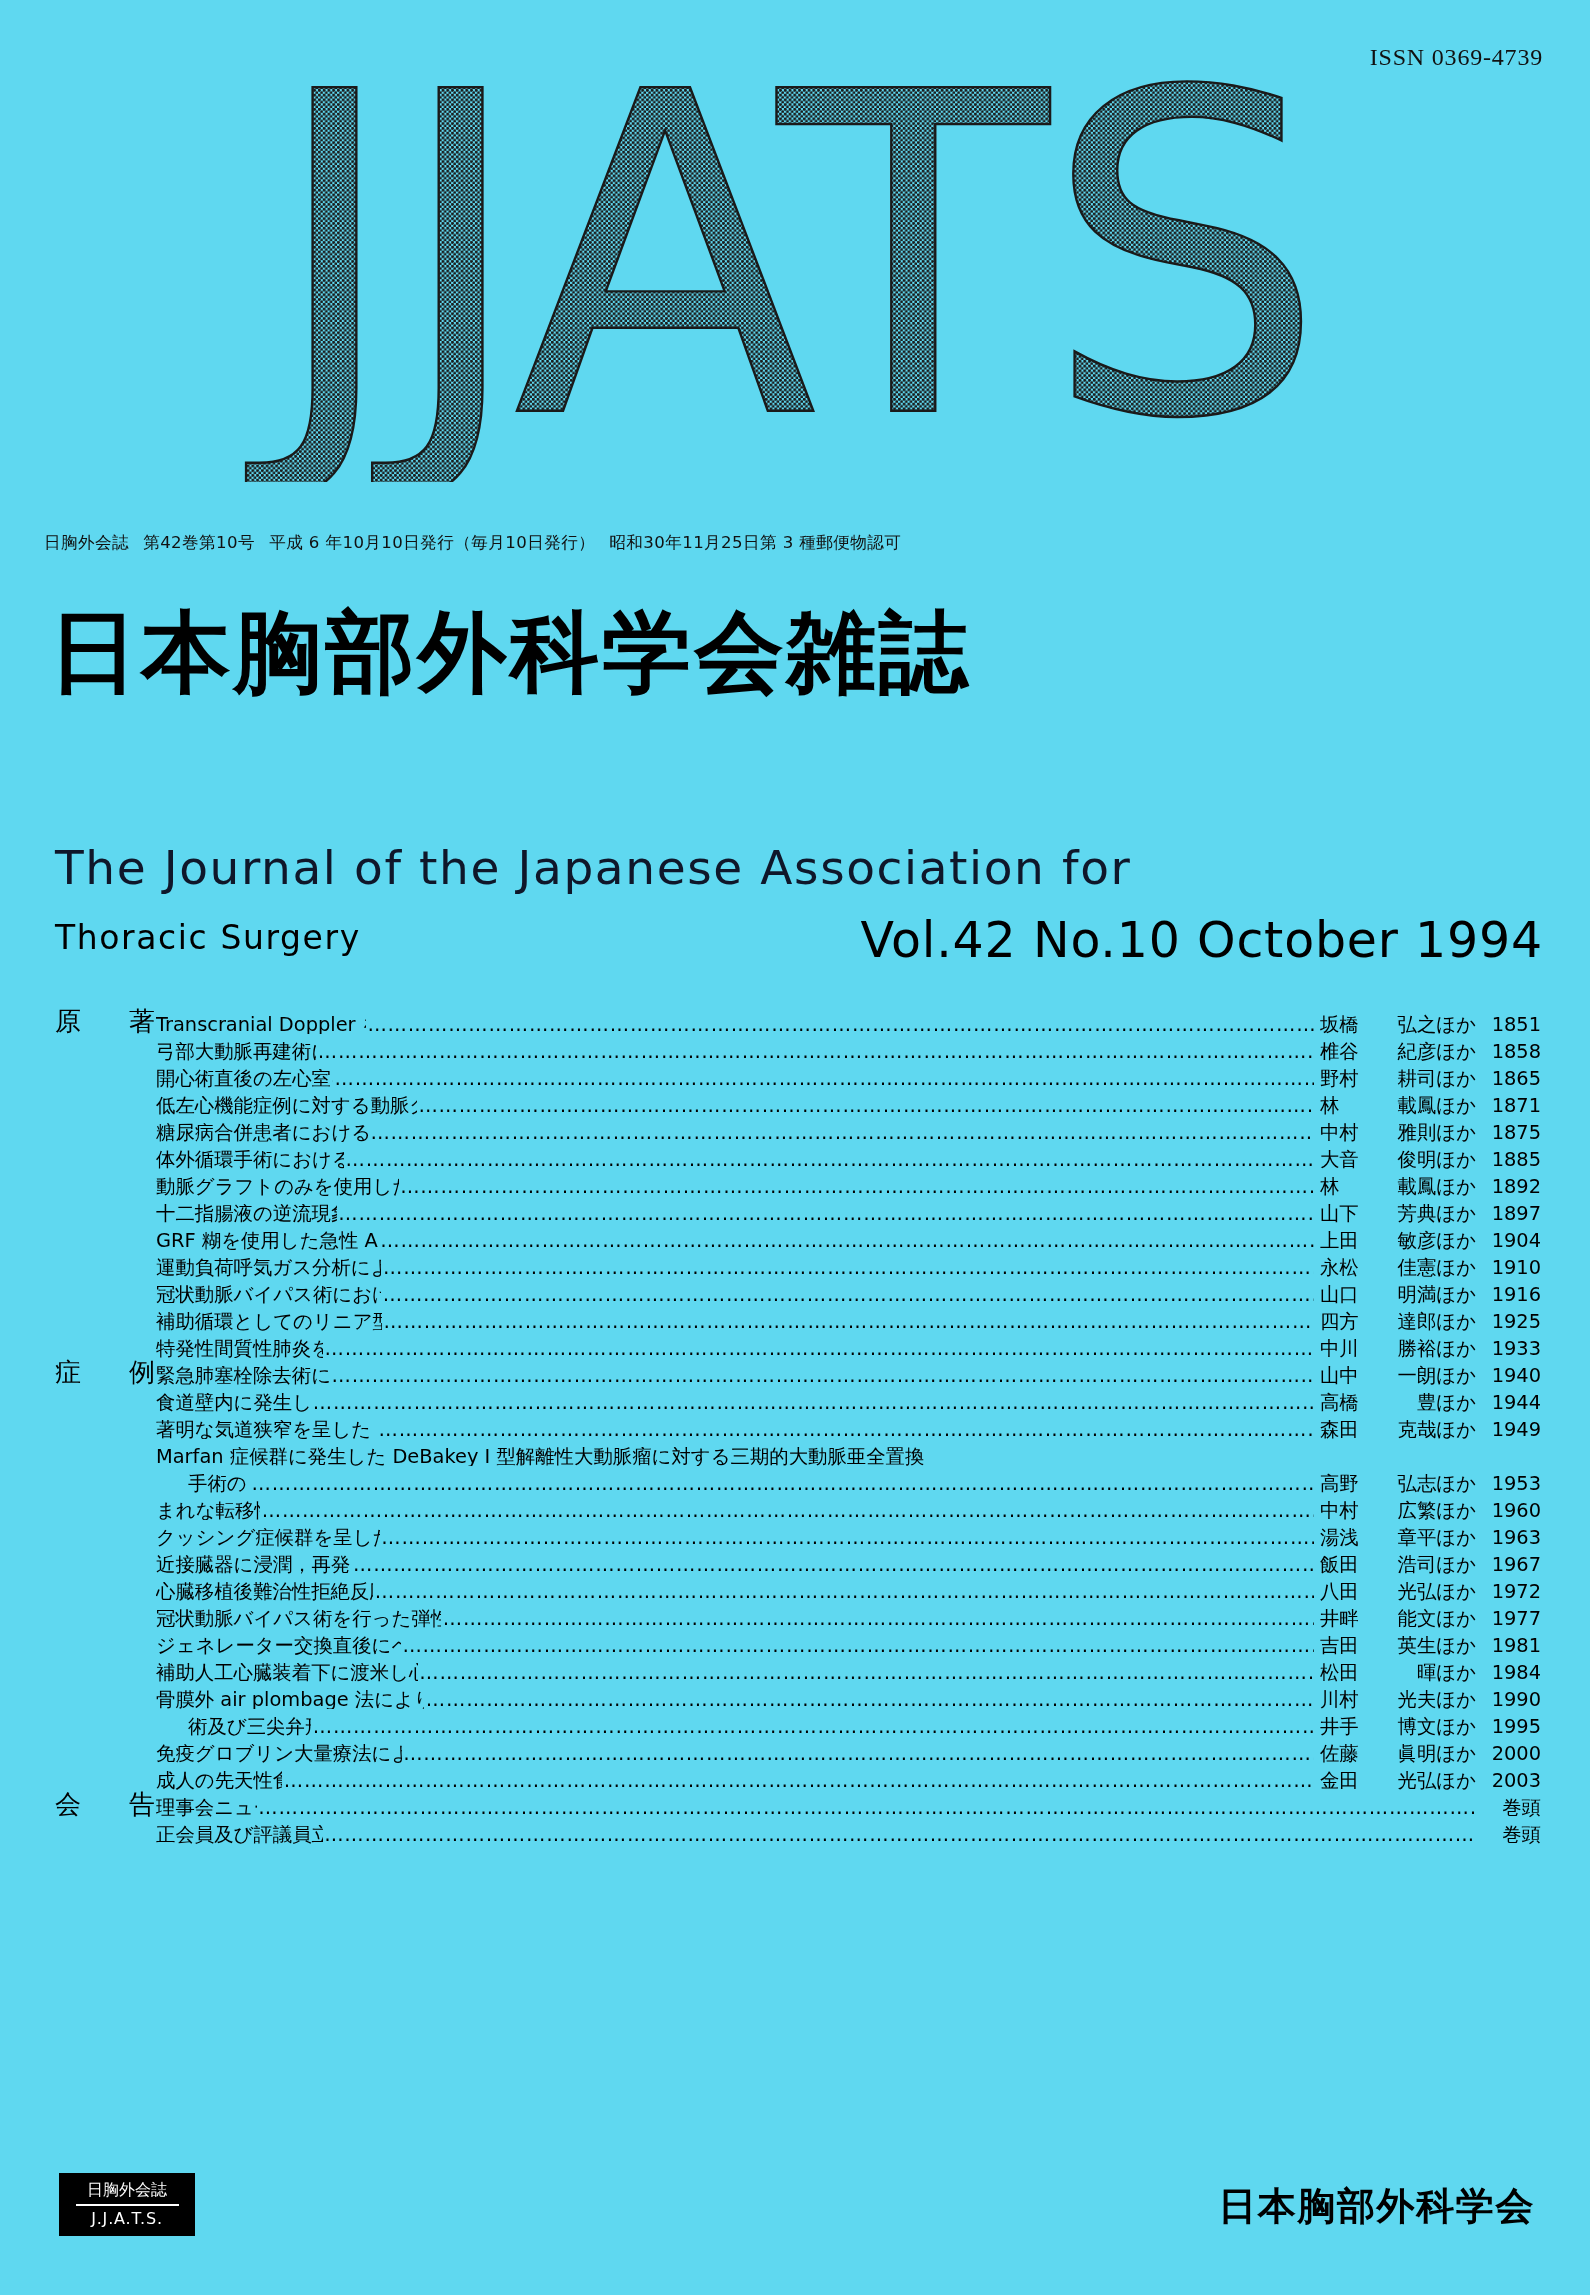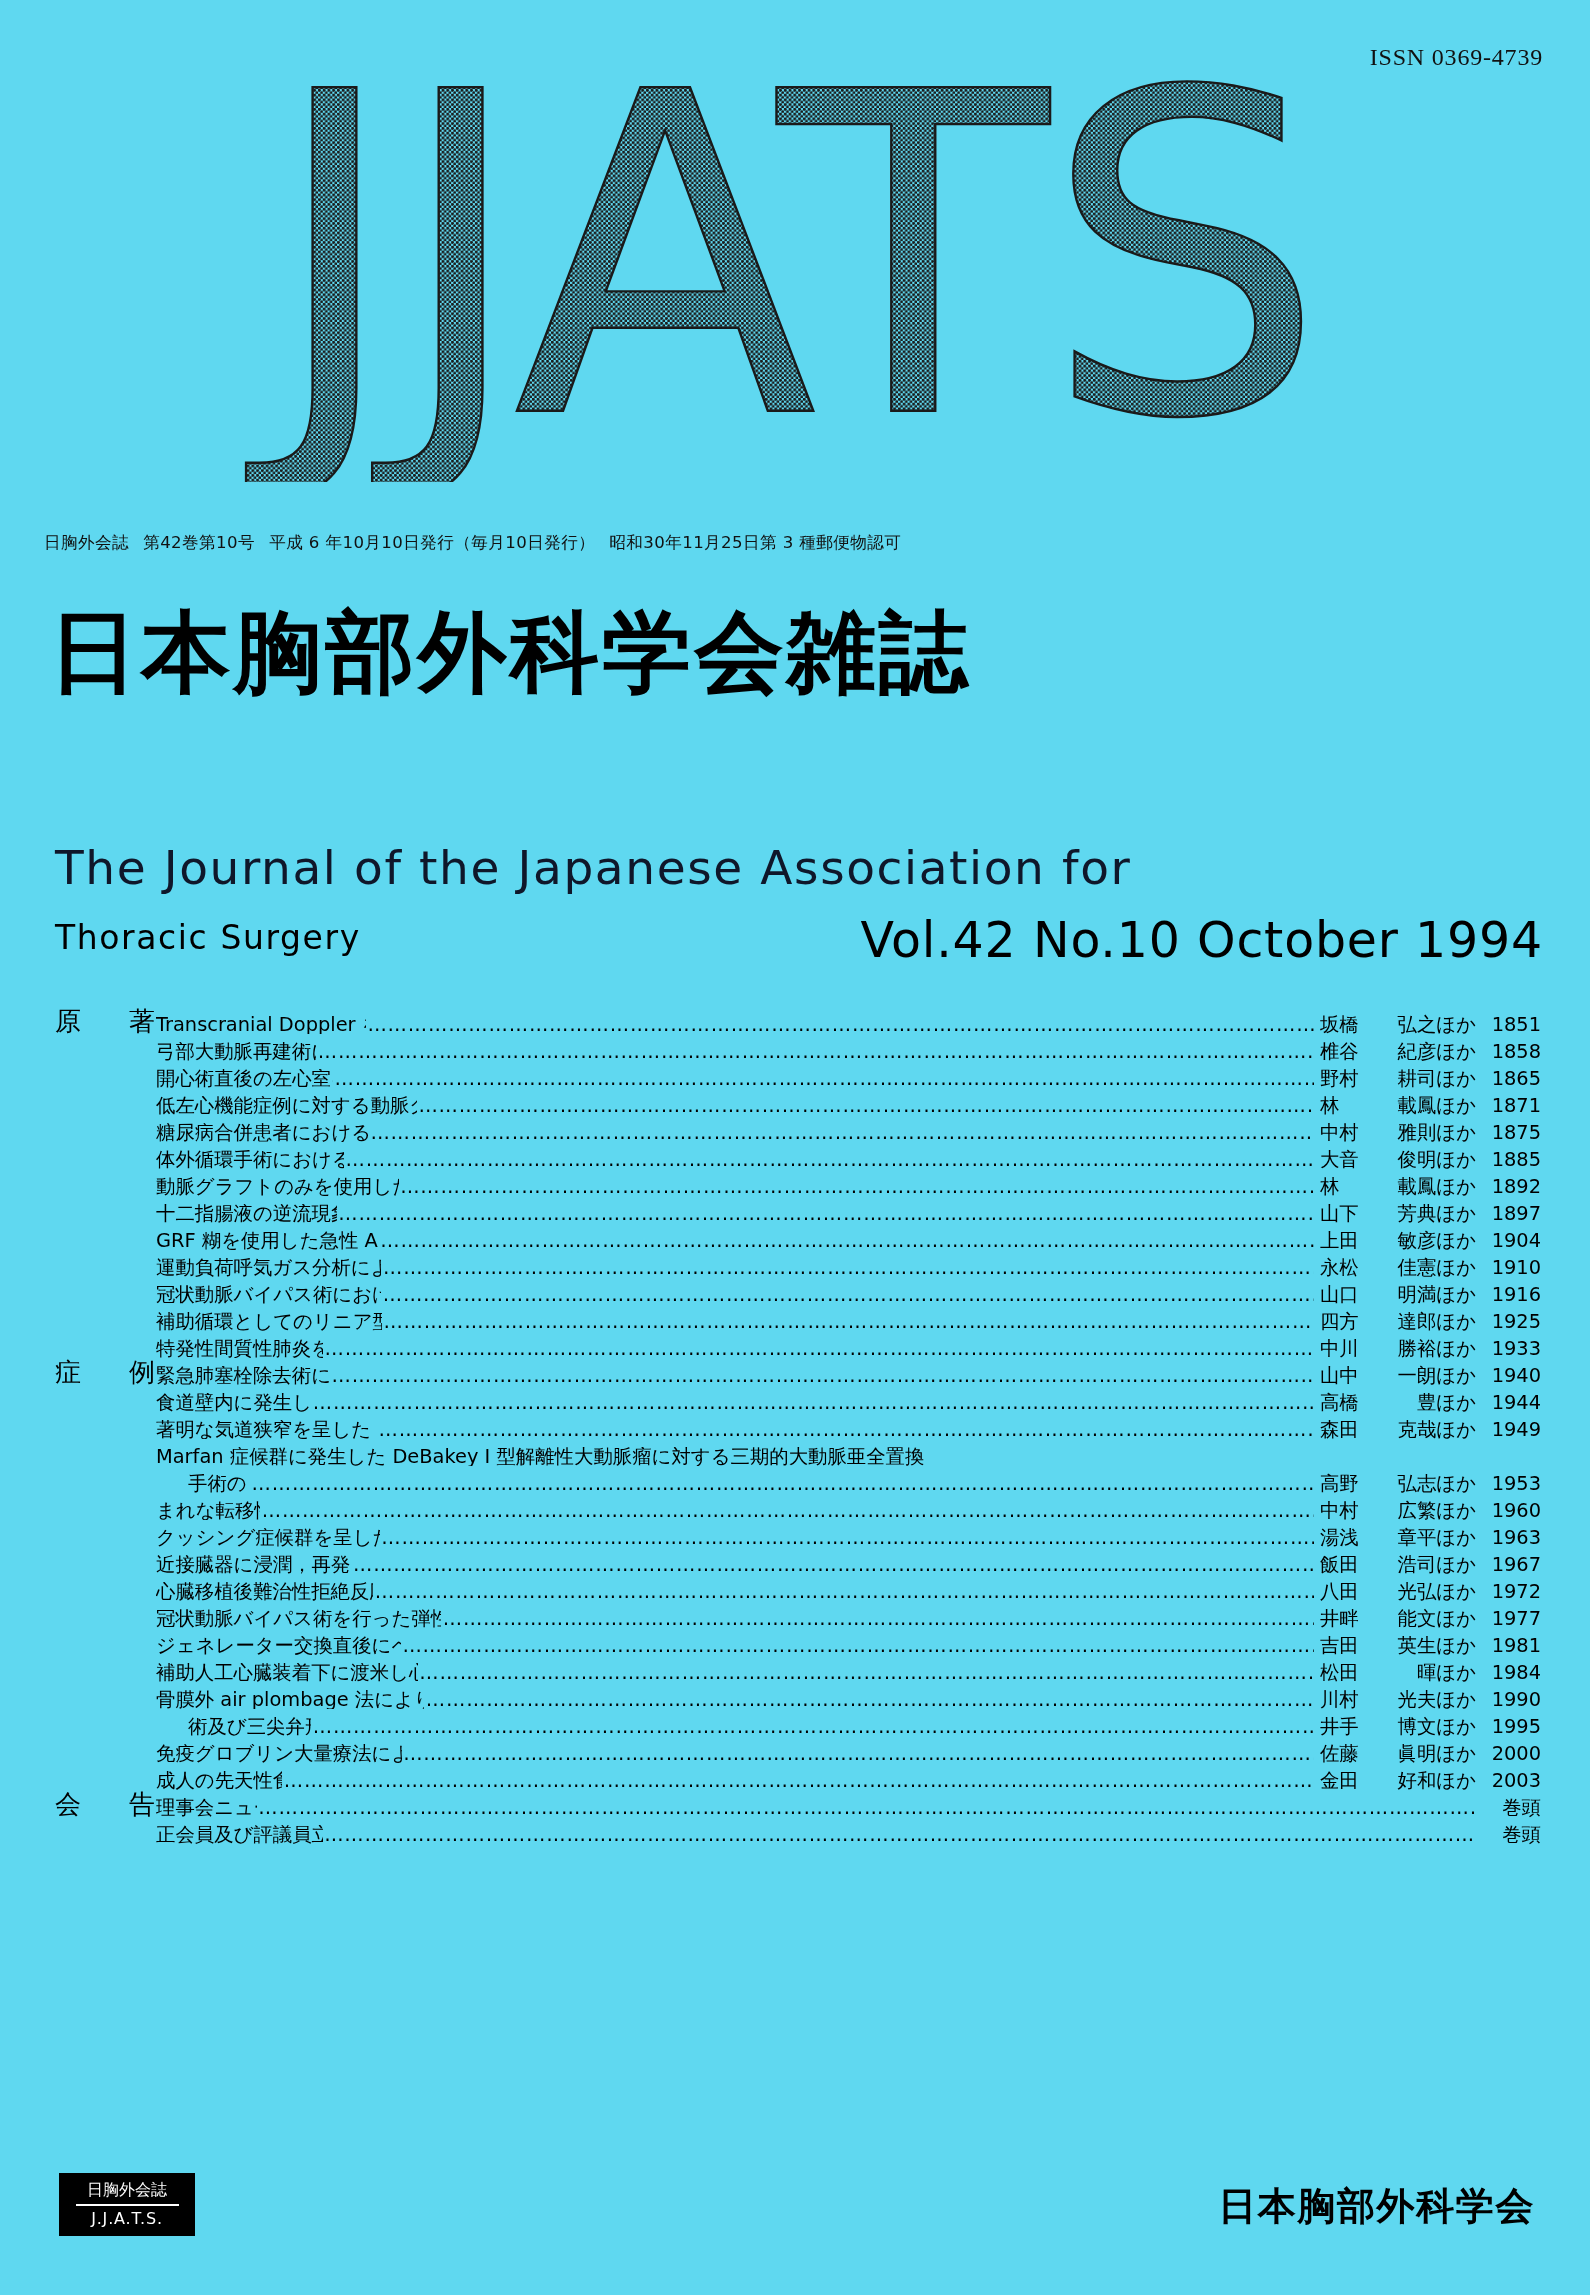--- a/index.html
+++ b/index.html
@@ -401,21 +401,21 @@
         <div class="sec-label"></div>
         <div class="title-cell">免疫グロブリン大量療法により僧帽弁置換術を行った慢性 ITP の 1 治験例</div>
         <div class="leader">………………………………………………………………………………………………………………………………………………………………………………………………………………………………………………………………………………………………………………………………</div>
         <div class="author">佐藤　　眞明ほか</div>
         <div class="page-no">2000</div>
       </div>
       <div class="toc-row">
         <div class="sec-label"></div>
         <div class="title-cell">成人の先天性食道気管支瘻の 1 例</div>
         <div class="leader">………………………………………………………………………………………………………………………………………………………………………………………………………………………………………………………………………………………………………………………………</div>
-        <div class="author">金田　　好和ほか</div>
+        <div class="author">金田　　光弘ほか</div>
         <div class="page-no">2003</div>
       </div>
       <div class="toc-row noauthor">
         <div class="sec-label">会　告</div>
         <div class="title-cell">理事会ニュース（ 3 ）</div>
         <div class="leader">………………………………………………………………………………………………………………………………………………………………………………………………………………………………………………………………………………………………………………………………</div>
         <div class="page-no">巻頭</div>
       </div>
       <div class="toc-row noauthor">
         <div class="sec-label"></div>

